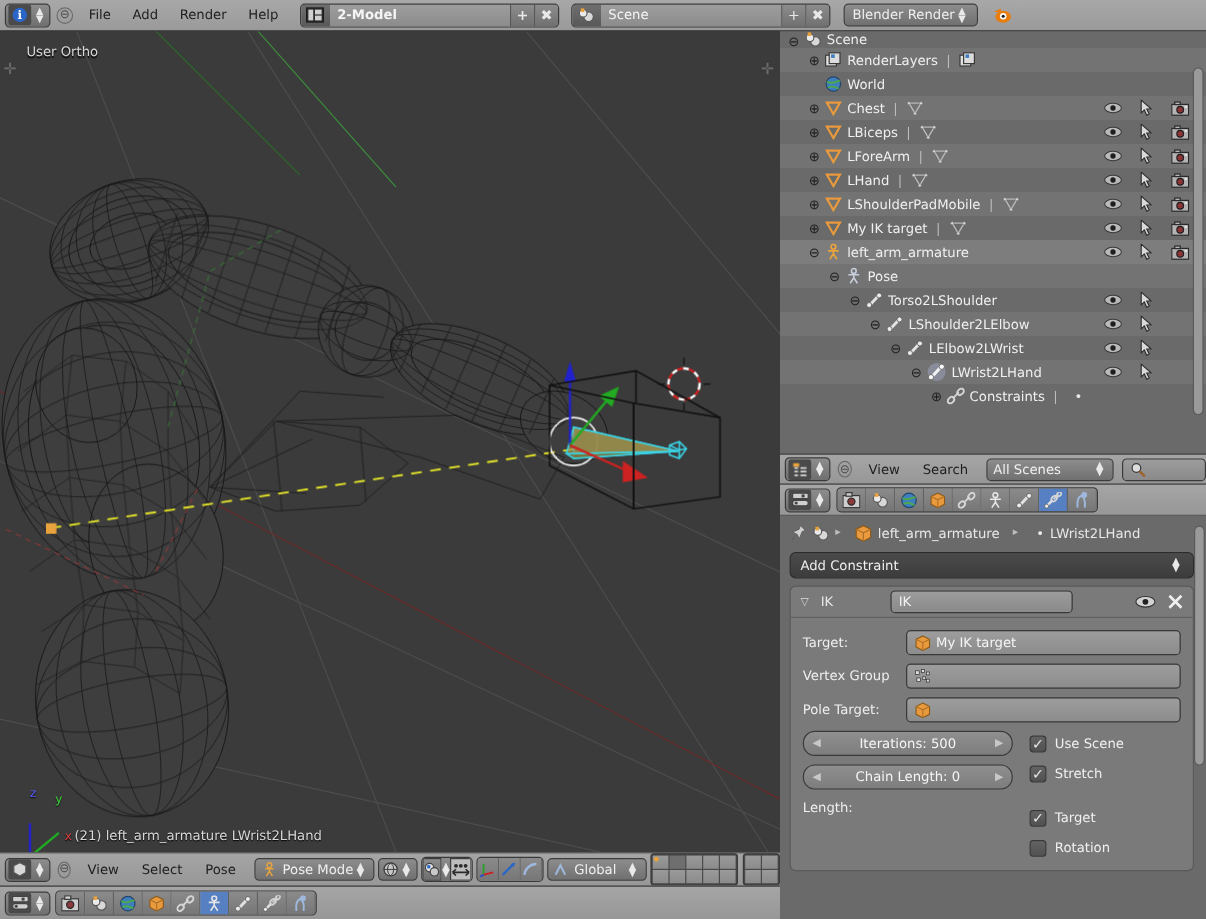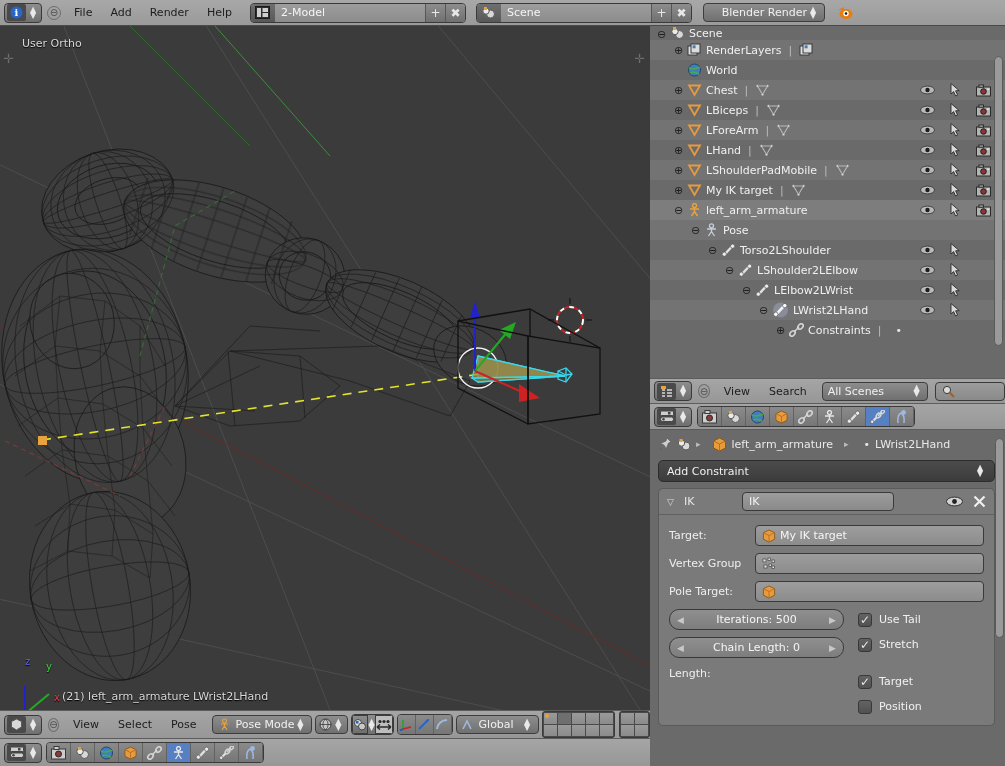--- a/index.html
+++ b/index.html
@@ -156,21 +156,21 @@
         </span>
   </div>
 
   <span class="collapse-dot">⊖</span>
 
   <div class="menu-item">File</div>
   <div class="menu-item">Add</div>
   <div class="menu-item">Render</div>
   <div class="menu-item">Help</div>
 
-  <div class="idblock" style="margin-left:8px;">
+  <div class="idblock" style="margin-left:8px;font-weight:bold;">
     <span class="ib-ico">
       <svg width="15" height="13" viewBox="0 0 15 13">
             <rect x="0.5" y="0.5" width="14" height="12" fill="#2e2e2e" stroke="#1a1a1a"></rect>
             <rect x="2" y="2" width="4" height="9" fill="#cfcfcf"></rect>
             <rect x="7.5" y="2" width="5.5" height="4" fill="#cfcfcf"></rect>
             <rect x="7.5" y="7" width="5.5" height="4" fill="#cfcfcf"></rect>
           </svg>
     </span>
     <span class="ib-name" style="width:150px;">2-Model</span>
     <span class="ib-btn">+</span>
@@ -183,21 +183,21 @@
             <circle cx="9.5" cy="8" r="4" fill="#d8d8d8" stroke="#5a5a5a"></circle>
             <circle cx="5" cy="5" r="3.2" fill="#eaeaea" stroke="#5a5a5a"></circle>
             <rect x="3" y="1" width="3" height="3" fill="#e8a33d"></rect>
           </svg>
     </span>
     <span class="ib-name" style="width:150px;">Scene</span>
     <span class="ib-btn">+</span>
     <span class="ib-btn">✖</span>
   </div>
 
-  <div class="btn" style="margin-left:9px;width:122px;justify-content:flex-end;">
+  <div class="btn" style="margin-left:9px;width:112px;justify-content:center;">
     <span>Blender Render</span>
     <span class="spin">
           <i>▲</i>
           <i>▼</i>
         </span>
   </div>
 
   <span style="margin-left:10px;display:flex;">
     <svg width="16" height="14" viewBox="0 0 16 14">
           <ellipse cx="9" cy="8" rx="6.5" ry="5" fill="#e87d0d"></ellipse>
@@ -1347,33 +1347,33 @@
           <div class="numslider">
             <span class="ar l">◀</span>
             <span>Chain Length: 0</span>
             <span class="ar r">▶</span>
           </div>
           <span style="font-size:11px;color:#eee;margin-top:2px;">Length:</span>
         </div>
         <div class="col-r">
           <div class="ckrow">
             <span class="ck">✓</span>
-            <span>Use Tail</span>
+            <span>Use Scene</span>
           </div>
           <div class="ckrow">
             <span class="ck">✓</span>
             <span>Stretch</span>
           </div>
           <div class="ckrow" style="margin-top:12px;">
             <span class="ck">✓</span>
             <span>Target</span>
           </div>
           <div class="ckrow">
             <span class="ck off"></span>
-            <span>Position</span>
+            <span>Rotation</span>
           </div>
         </div>
       </div>
     </div>
   </div>
   <div class="scroll-v" style="top:8px;height:200px;right:1px;"></div>
 </div>
 
 </div>
 

